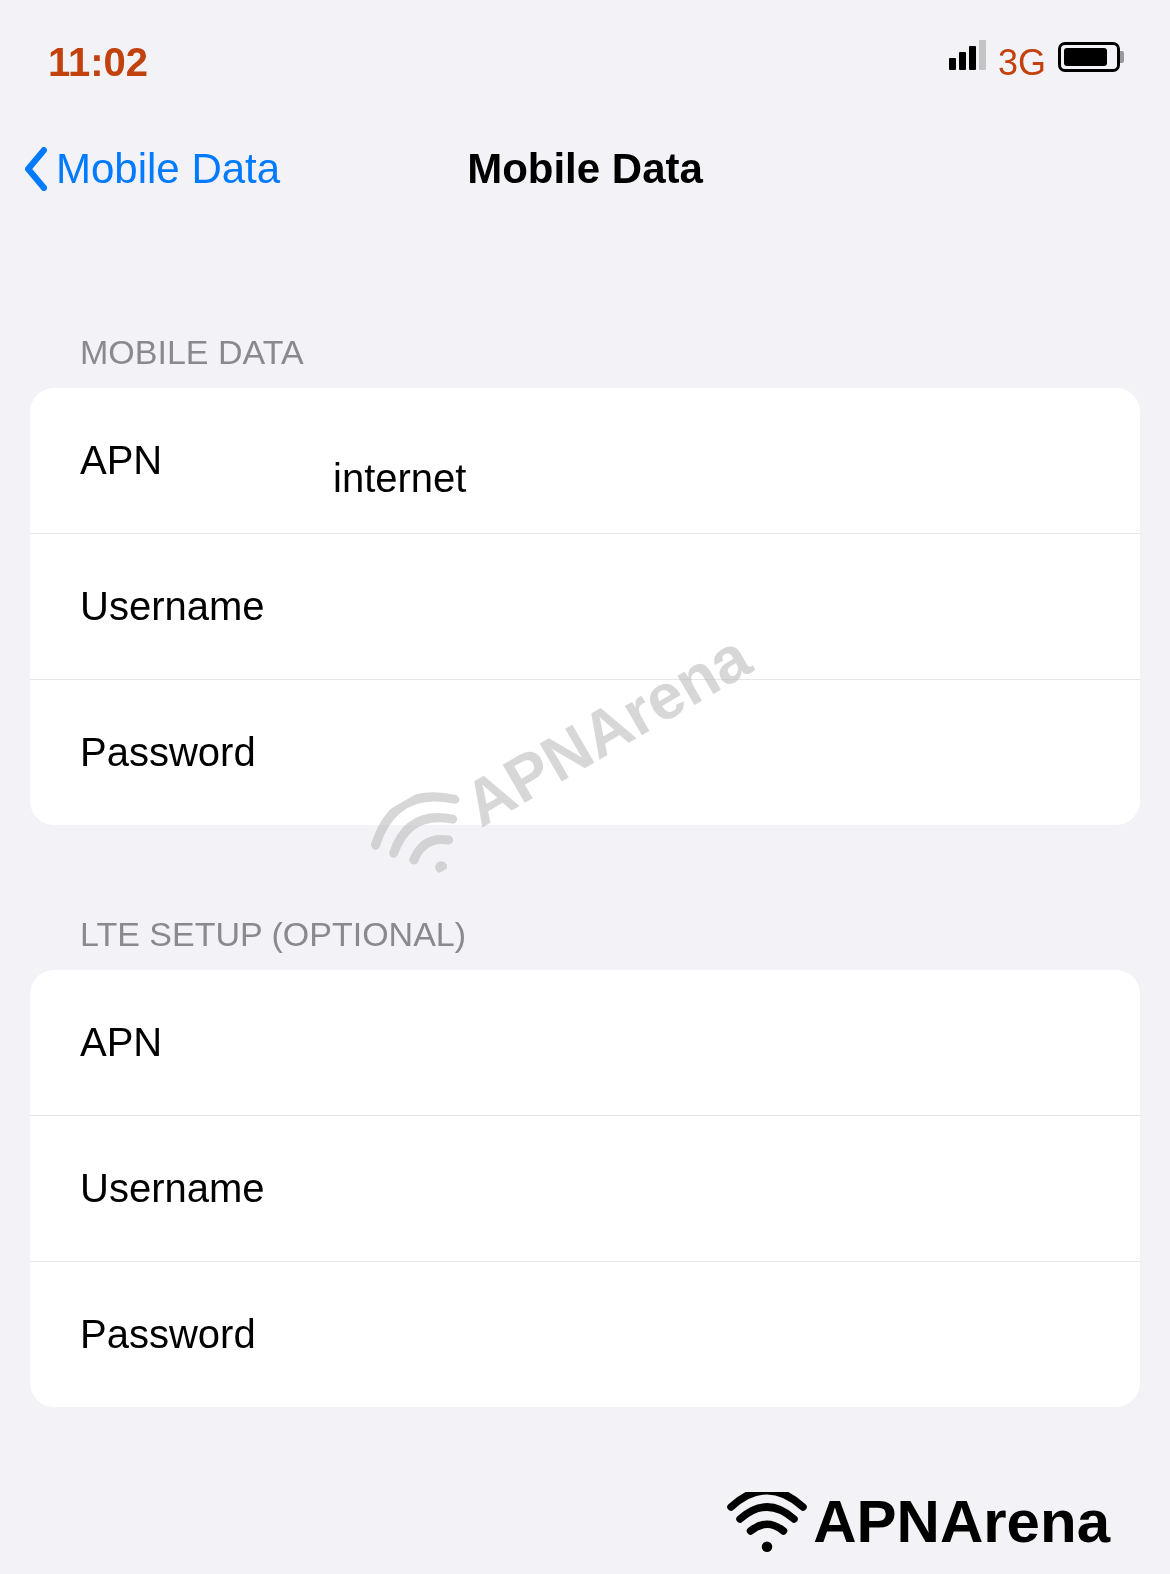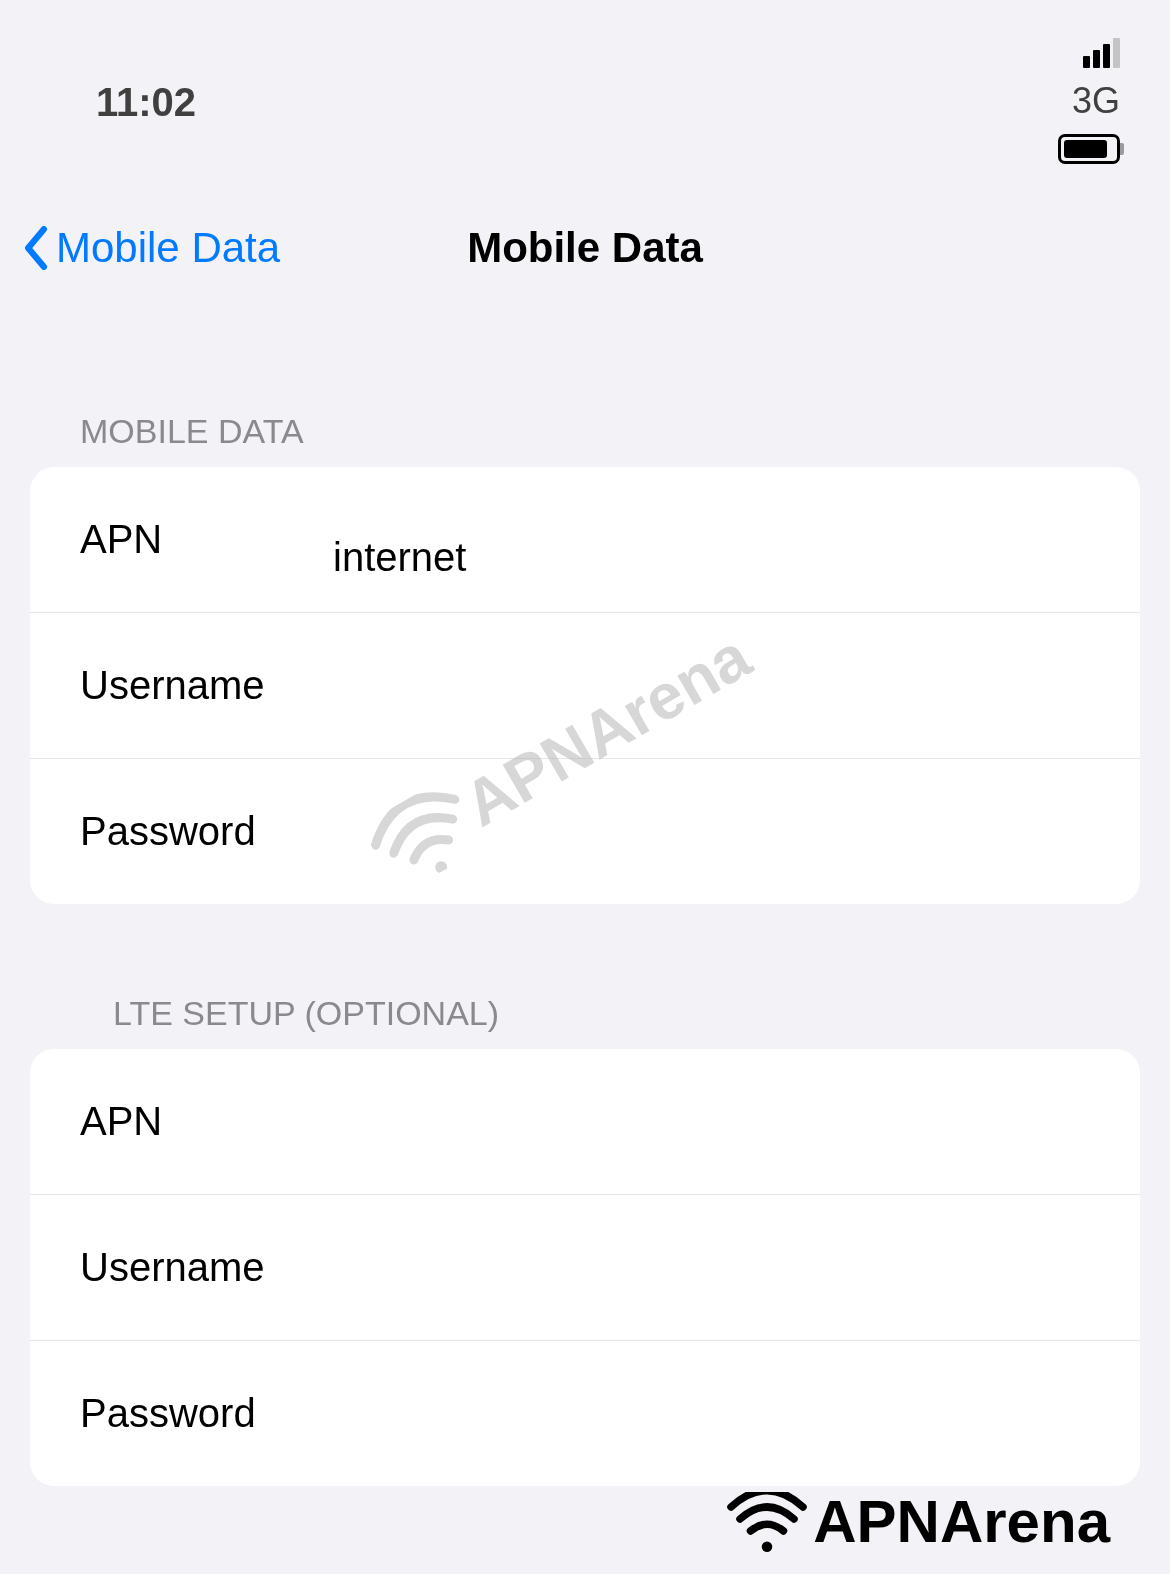--- a/index.html
+++ b/index.html
@@ -13,30 +13,29 @@
       height: 1574px;
       background-color: #f2f2f7;
       position: relative;
       overflow: hidden;
     }
     
     .status-bar {
       display: flex;
       justify-content: space-between;
       align-items: center;
-      padding: 40px 50px 30px 96px;
+      padding: 40px 50px 30px 48px;
       font-size: 40px;
       font-weight: 600;
-      color: #404040;
+      color: #c2410c;
     }
     .status-right {
       display: flex;
-      align-items: flex-end;
+      align-items: flex-start;
       gap: 12px;
-      flex-direction: column;
     }
     .signal-bars {
       display: flex;
       align-items: flex-end;
       gap: 3px;
       height: 28px;
     }
     .signal-bar {
       width: 7px;
       background-color: #000;
@@ -117,21 +116,20 @@
     .section-header {
       padding: 100px 50px 16px 80px;
       font-size: 34px;
       font-weight: 400;
       color: #8a8a8e;
       text-transform: uppercase;
       letter-spacing: 0px;
     }
     .section-header.second {
       padding-top: 90px;
-      margin-left: 33px;
     }
     
     .form-group {
       background-color: #fff;
       border-radius: 24px;
       margin: 0 30px;
       overflow: hidden;
     }
     .form-row {
       display: flex;

